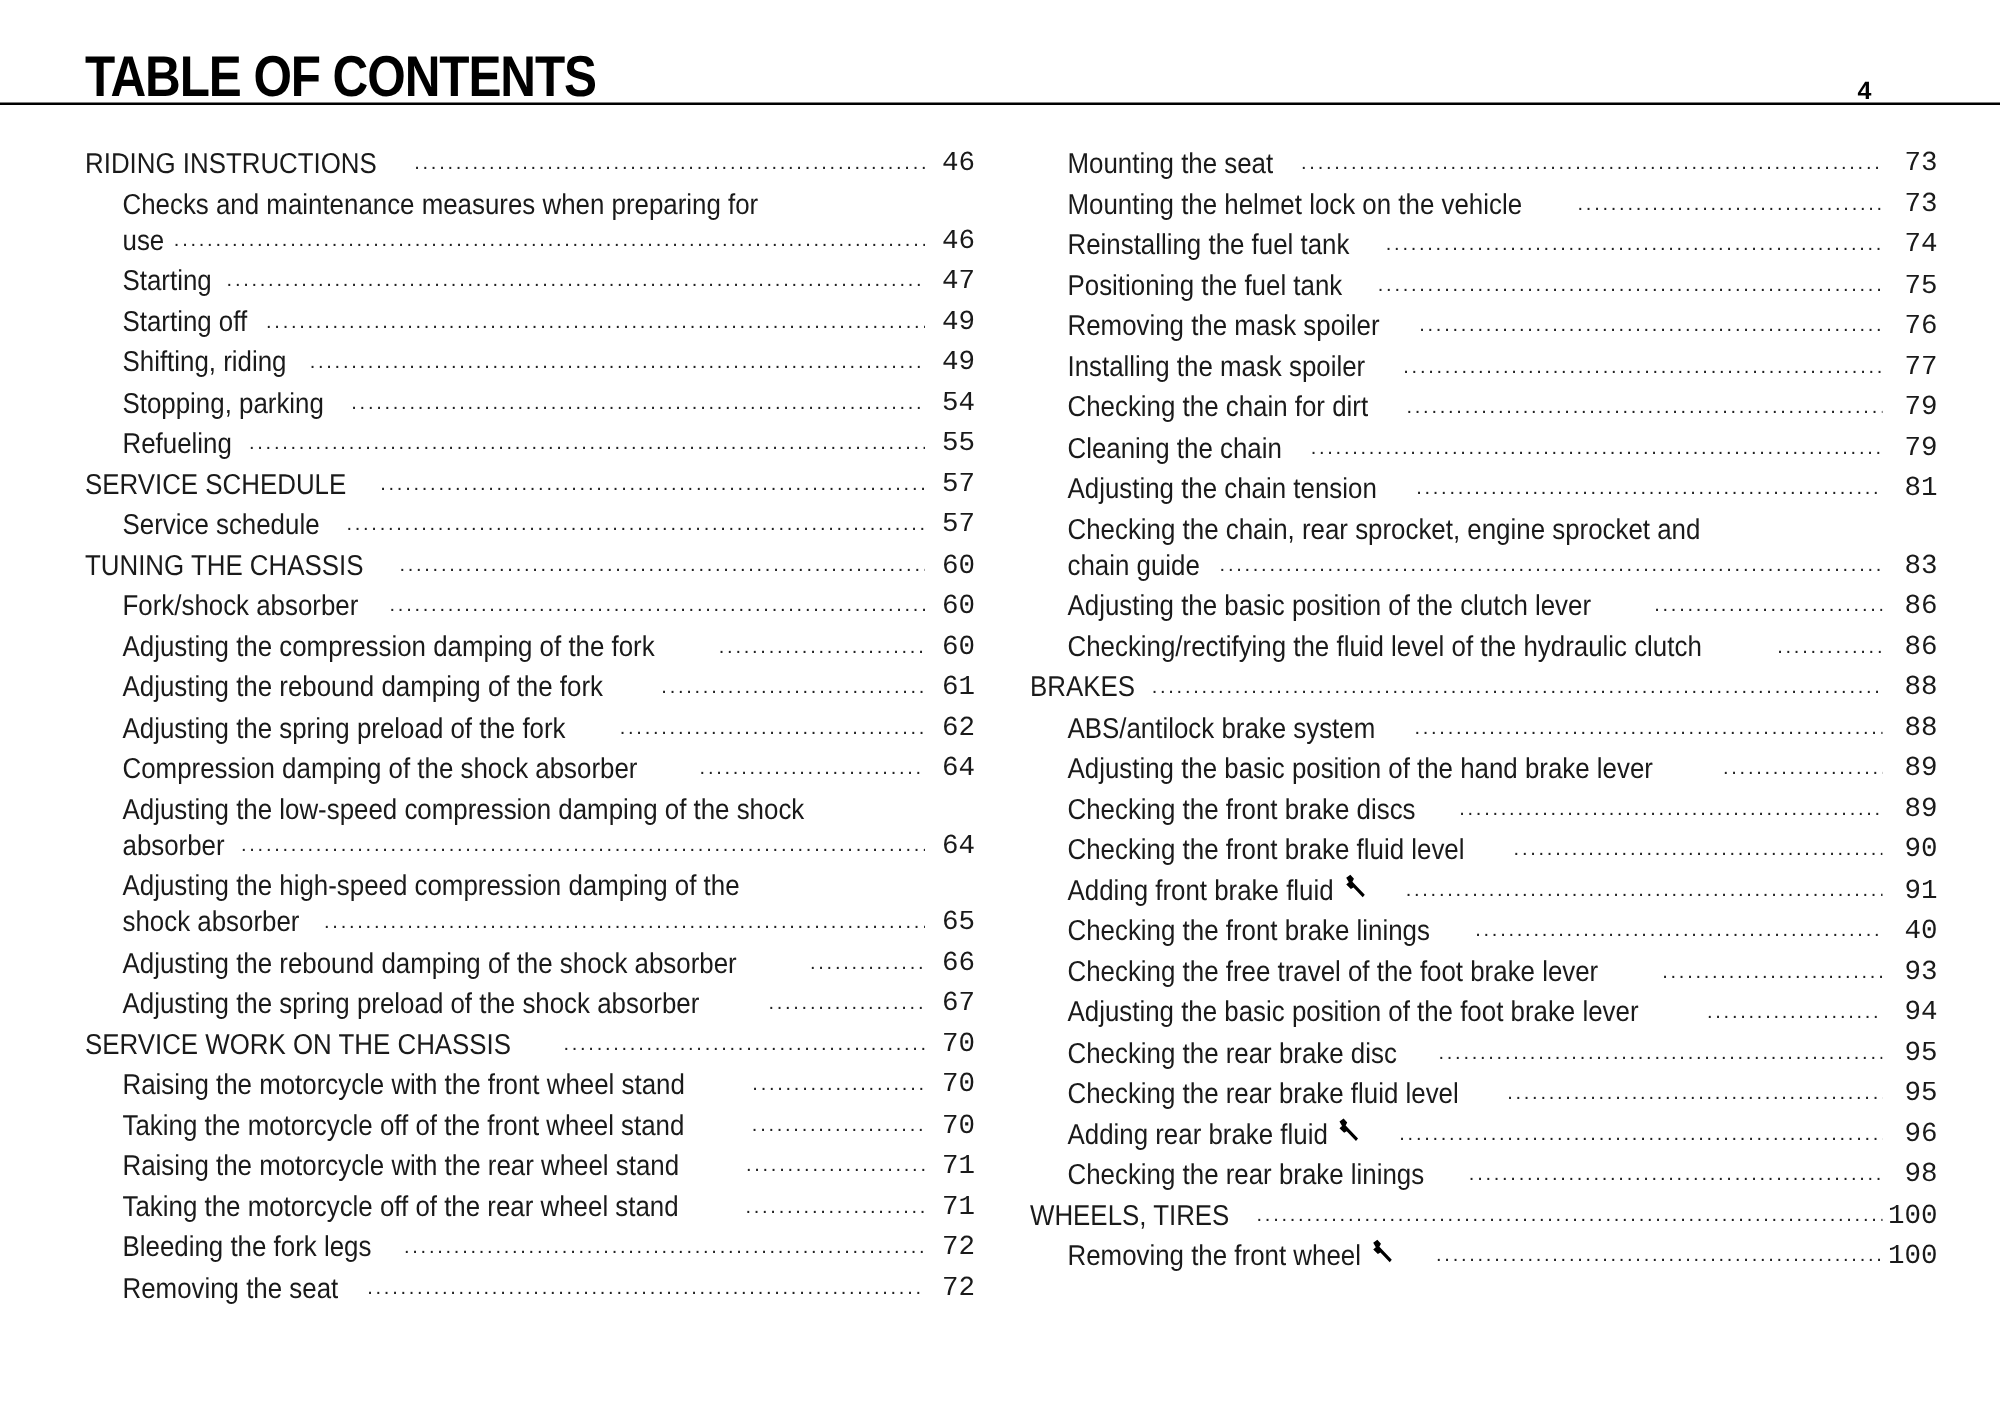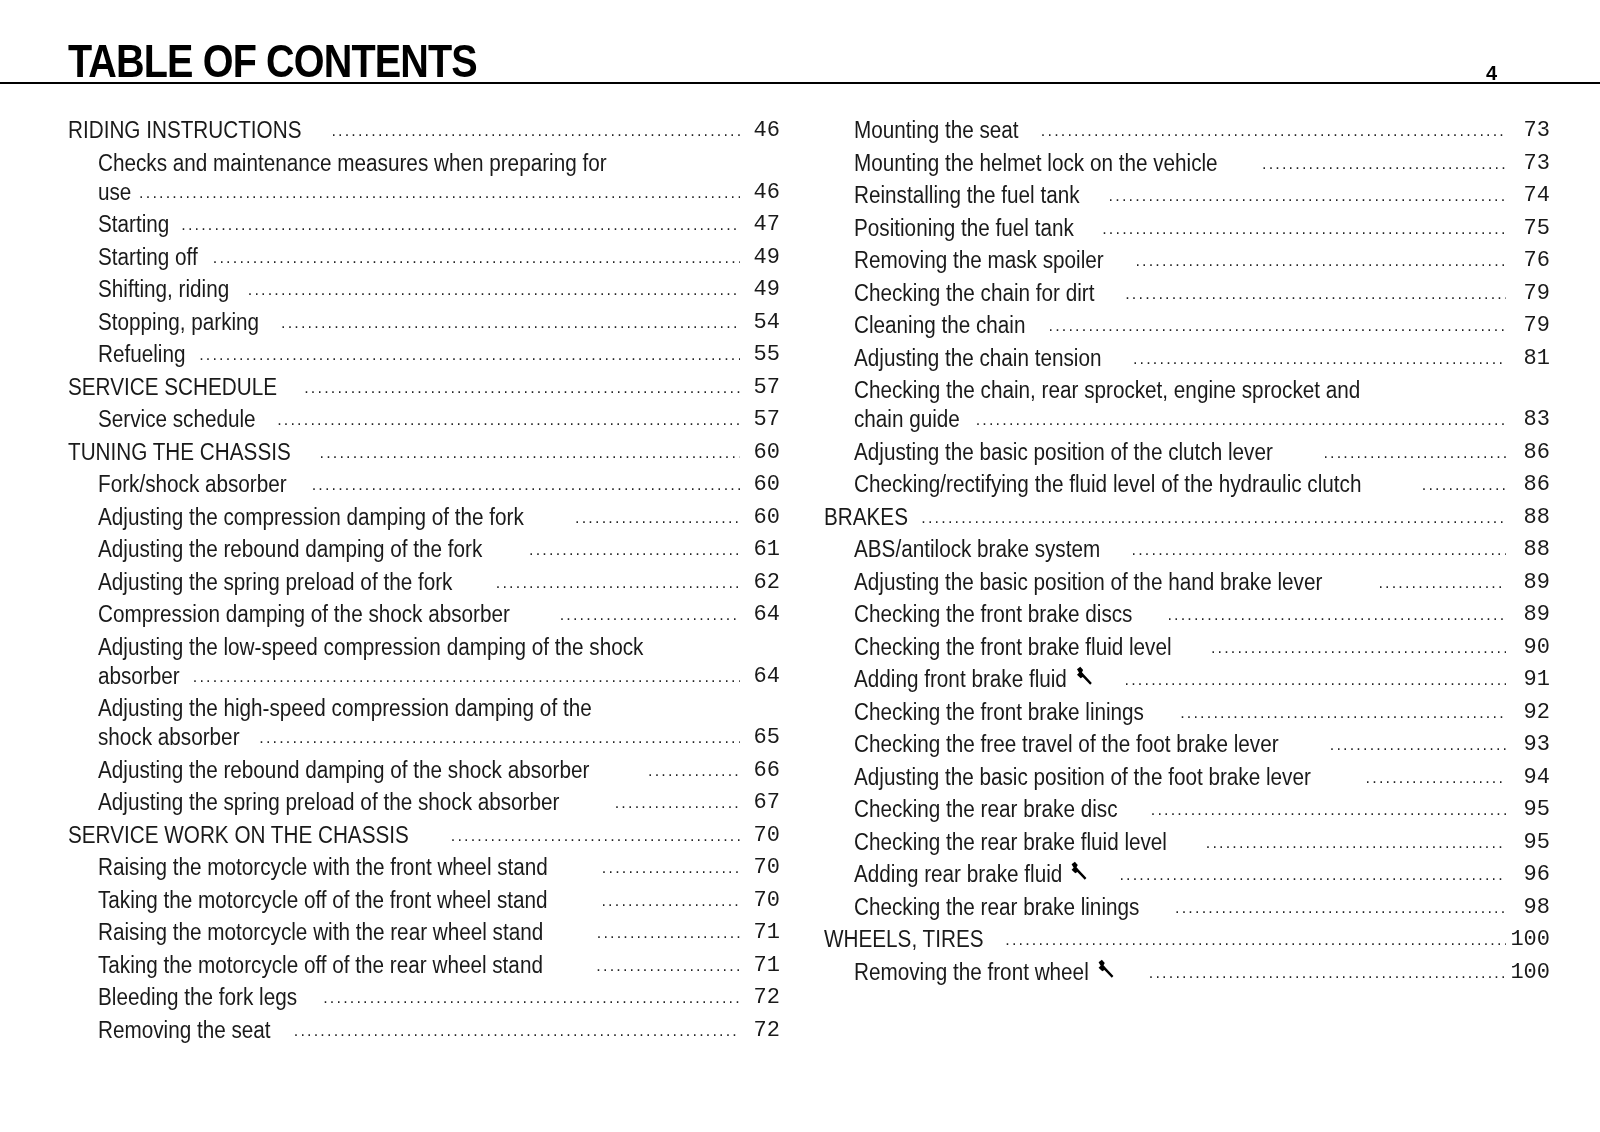--- a/index.html
+++ b/index.html
@@ -349,20 +349,29 @@
         <span class="label">
           <span>Removing the mask spoiler</span>
         </span>
         <span class="dots"></span>
         <span class="page">76</span>
       </div>
     </div>
     <div class="entry sub">
       <div class="row">
         <span class="label">
+          <span>Installing the mask spoiler</span>
+        </span>
+        <span class="dots"></span>
+        <span class="page">77</span>
+      </div>
+    </div>
+    <div class="entry sub">
+      <div class="row">
+        <span class="label">
           <span>Checking the chain for dirt</span>
         </span>
         <span class="dots"></span>
         <span class="page">79</span>
       </div>
     </div>
     <div class="entry sub">
       <div class="row">
         <span class="label">
           <span>Cleaning the chain</span>
@@ -464,21 +473,21 @@
         <span class="dots"></span>
         <span class="page">91</span>
       </div>
     </div>
     <div class="entry sub">
       <div class="row">
         <span class="label">
           <span>Checking the front brake linings</span>
         </span>
         <span class="dots"></span>
-        <span class="page">92</span>
+        <span class="page">40</span>
       </div>
     </div>
     <div class="entry sub">
       <div class="row">
         <span class="label">
           <span>Checking the free travel of the foot brake lever</span>
         </span>
         <span class="dots"></span>
         <span class="page">93</span>
       </div>

